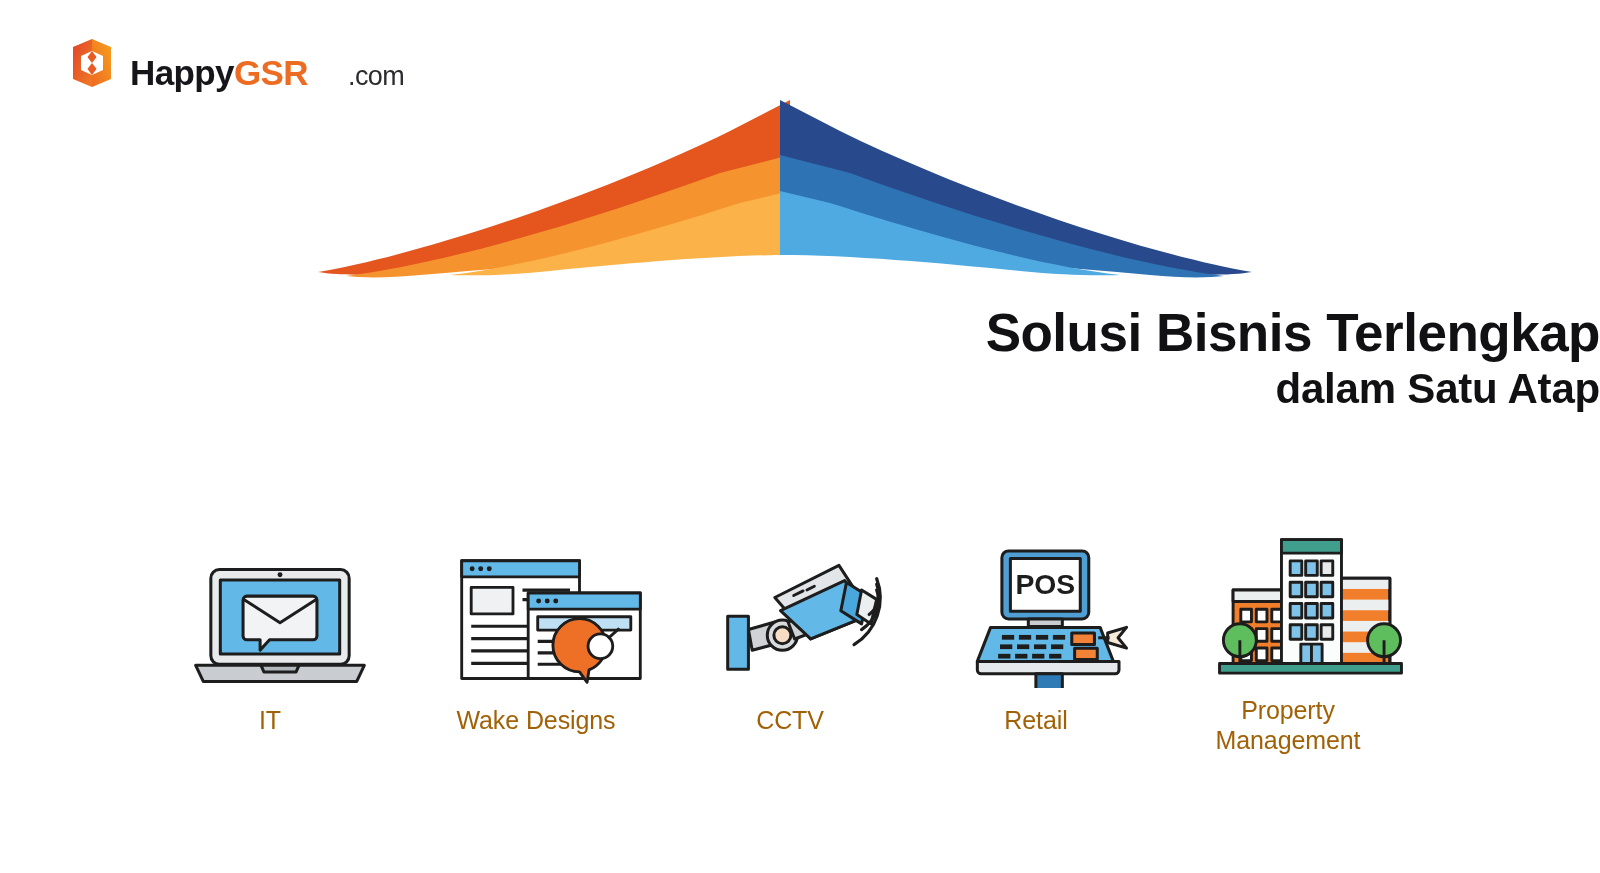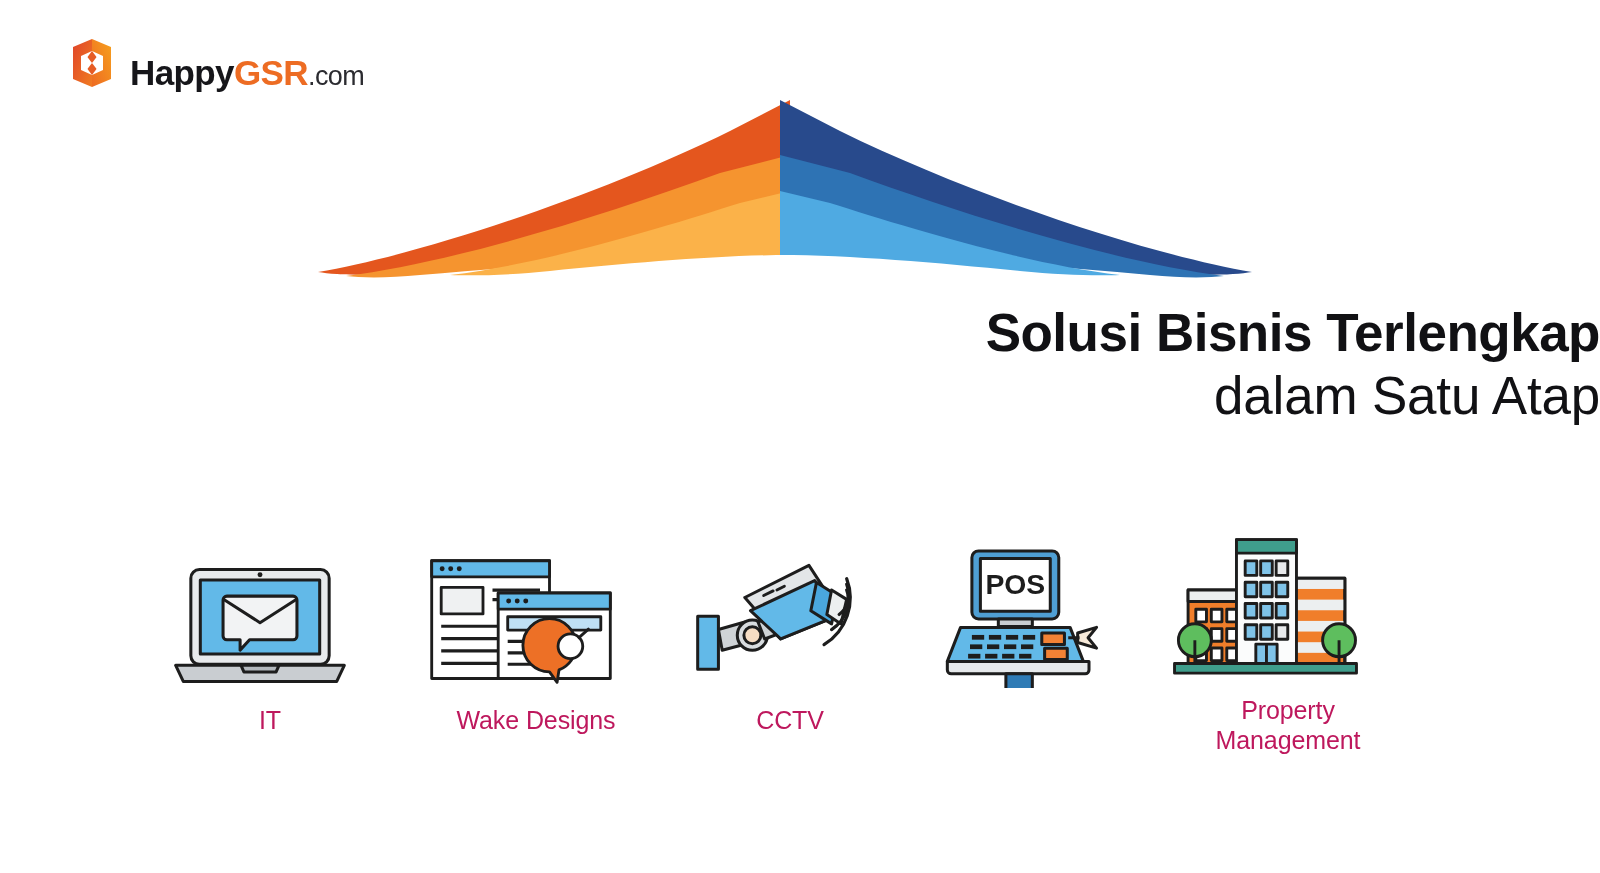--- a/index.html
+++ b/index.html
@@ -17,52 +17,52 @@
     position: absolute; left: 66px; top: 36px;
     display: flex; align-items: center; gap: 12px;
   }
   .logo-mark { width: 52px; height: 52px; display: block; }
   .logo-text {
     font-size: 35px; line-height: 1; letter-spacing: -0.6px;
     white-space: nowrap; display: flex; align-items: baseline;
   }
   .logo-happy { font-weight: 700; color: #16161a; }
   .logo-gsr   { font-weight: 700; color: #ED6C23; margin-top: 19px; }
-  .logo-dotcom{ font-weight: 400; color: #2b2b30; font-size: 27px; }
+  .logo-dotcom{ font-weight: 400; color: #2b2b30; font-size: 27px; margin-left: 40px; }
 
   
   .roof { position: absolute; left: 300px; top: 95px; width: 970px; height: 190px; }
   .roof svg { display: block; width: 970px; height: 190px; }
 
   
   .headline {
     position: absolute; left: 0; right: 0; top: 303px;
     text-align: right; color: #111114;
   }
   .headline .h-line1 {
     font-size: 53px; font-weight: 700; line-height: 1.13;
     letter-spacing: -0.5px;
   }
   .headline .h-line2,
   .headline .h-line3 {
-    font-size: 53px; font-weight: 400; line-height: 1.24;
+    font-size: 42px; font-weight: 700; line-height: 1.24;
     letter-spacing: -0.2px;
   }
 
   
   .services {
     position: absolute; left: 0; right: 0; top: 548px; height: 250px;
   }
   .service { position: absolute; text-align: center; }
   .service .icon-wrap {
-    height: 140px; display: flex; align-items: flex-end; justify-content: flex-start;
+    height: 140px; display: flex; align-items: flex-end; justify-content: flex-end;
   }
   .service .svc-label {
     margin-top: 18px;
-    font-size: 25px; font-weight: 400; color: #be185d;
+    font-size: 25px; font-weight: 400; color: #a16207;
     line-height: 1.18; letter-spacing: -0.1px; white-space: pre-line;
   }
   
   .svc-it       { left: 170px;  width: 200px; }
   .svc-wake     { left: 426px;  width: 220px; }
   .svc-cctv     { left: 690px;  width: 200px; }
   .svc-retail   { left: 936px;  width: 200px; }
   .svc-property { left: 1168px; width: 240px; top: -10px; }
 </style>
 </head>
@@ -254,20 +254,21 @@
             <path d="M150 92 l20 -6 l-9 11 l9 11 l-20 -6 z" fill="#f7ead9"></path>
             <path d="M140 97 h12" fill="none"></path>
 
             <path d="M12 122 h150 v9 a4 4 0 0 1 -4 4 h-142 a4 4 0 0 1 -4 -4 z" fill="#e6e9eb"></path>
 
             <rect x="74" y="135" width="28" height="22" fill="#2F7BB5"></rect>
             <rect x="58" y="155" width="60" height="5" fill="#c9cdd1"></rect>
           </g>
         </svg>
       </div>
+      <div class="svc-label">Retail</div>
     </div>
 
     <div class="service svc-property">
       <div class="icon-wrap">
         <svg viewBox="0 0 200 155" width="195" height="150" aria-hidden="true">
           <g stroke="#1d1d1d" stroke-width="3" stroke-linejoin="round">
 
             <rect x="20" y="64" width="56" height="76" fill="#F07E2A"></rect>
             <rect x="20" y="64" width="56" height="12" fill="#eceff0"></rect>
             <g fill="#ffffff">

